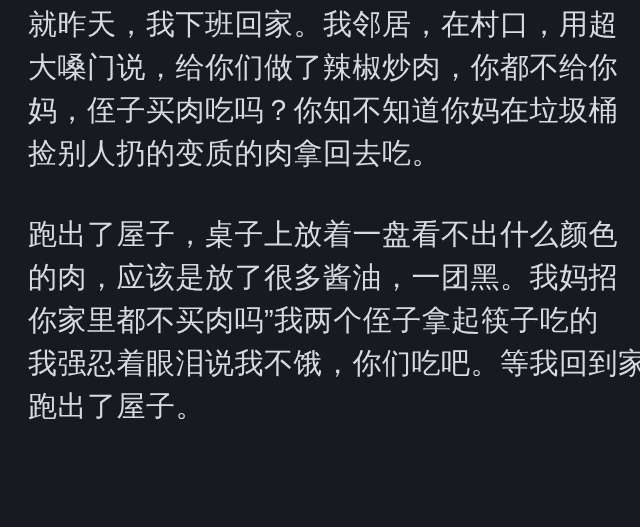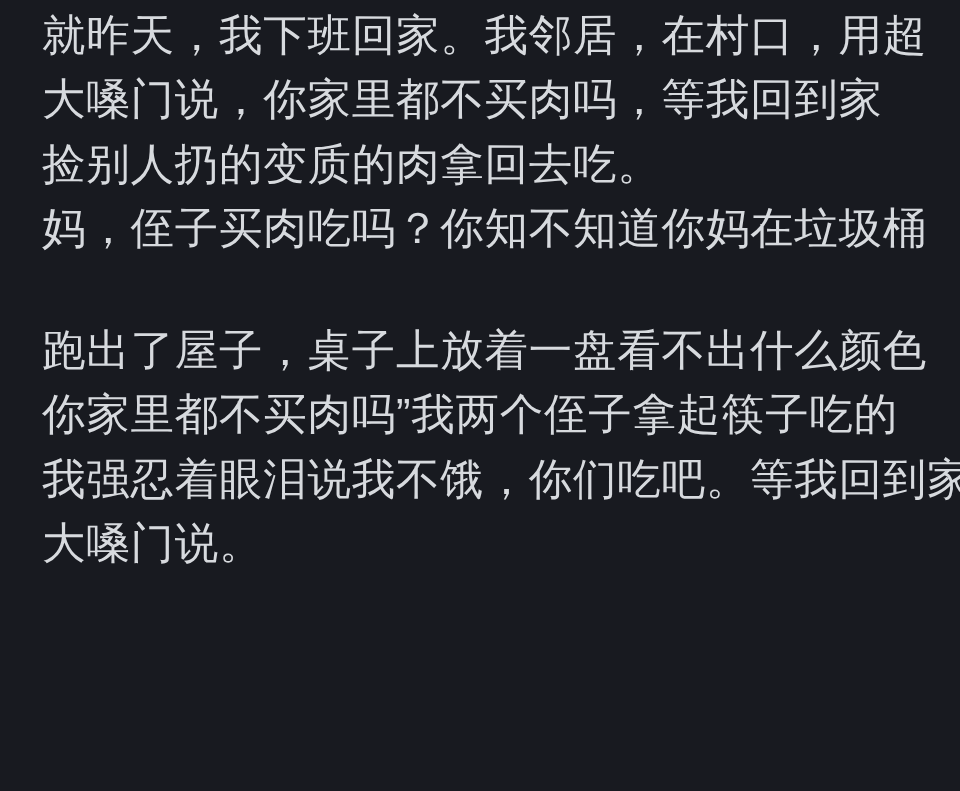--- a/index.html
+++ b/index.html
@@ -36,25 +36,26 @@
     white-space: nowrap;
   }
 </style>
 </head>
 <body>
 
 <main class="post">
 
   <p class="para">
     <span class="line">就昨天，我下班回家。我邻居，在村口，用超</span>
-    <span class="line">大嗓门说，你家里都不买肉吗，等我回到家</span>
+    <span class="line">大嗓门说，给你们做了辣椒炒肉，你都不给你</span>
+    <span class="line">妈，侄子买肉吃吗？你知不知道你妈在垃圾桶</span>
     <span class="line">捡别人扔的变质的肉拿回去吃。</span>
-    <span class="line">妈，侄子买肉吃吗？你知不知道你妈在垃圾桶</span>
   </p>
 
   <p class="para">
     <span class="line">跑出了屋子，桌子上放着一盘看不出什么颜色</span>
+    <span class="line">的肉，应该是放了很多酱油，一团黑。我妈招</span>
     <span class="line">你家里都不买肉吗”我两个侄子拿起筷子吃的</span>
     <span class="line">我强忍着眼泪说我不饿，你们吃吧。等我回到家</span>
-    <span class="line">大嗓门说。</span>
+    <span class="line">跑出了屋子。</span>
   </p>
 
 </main>
 
 </body></html>

